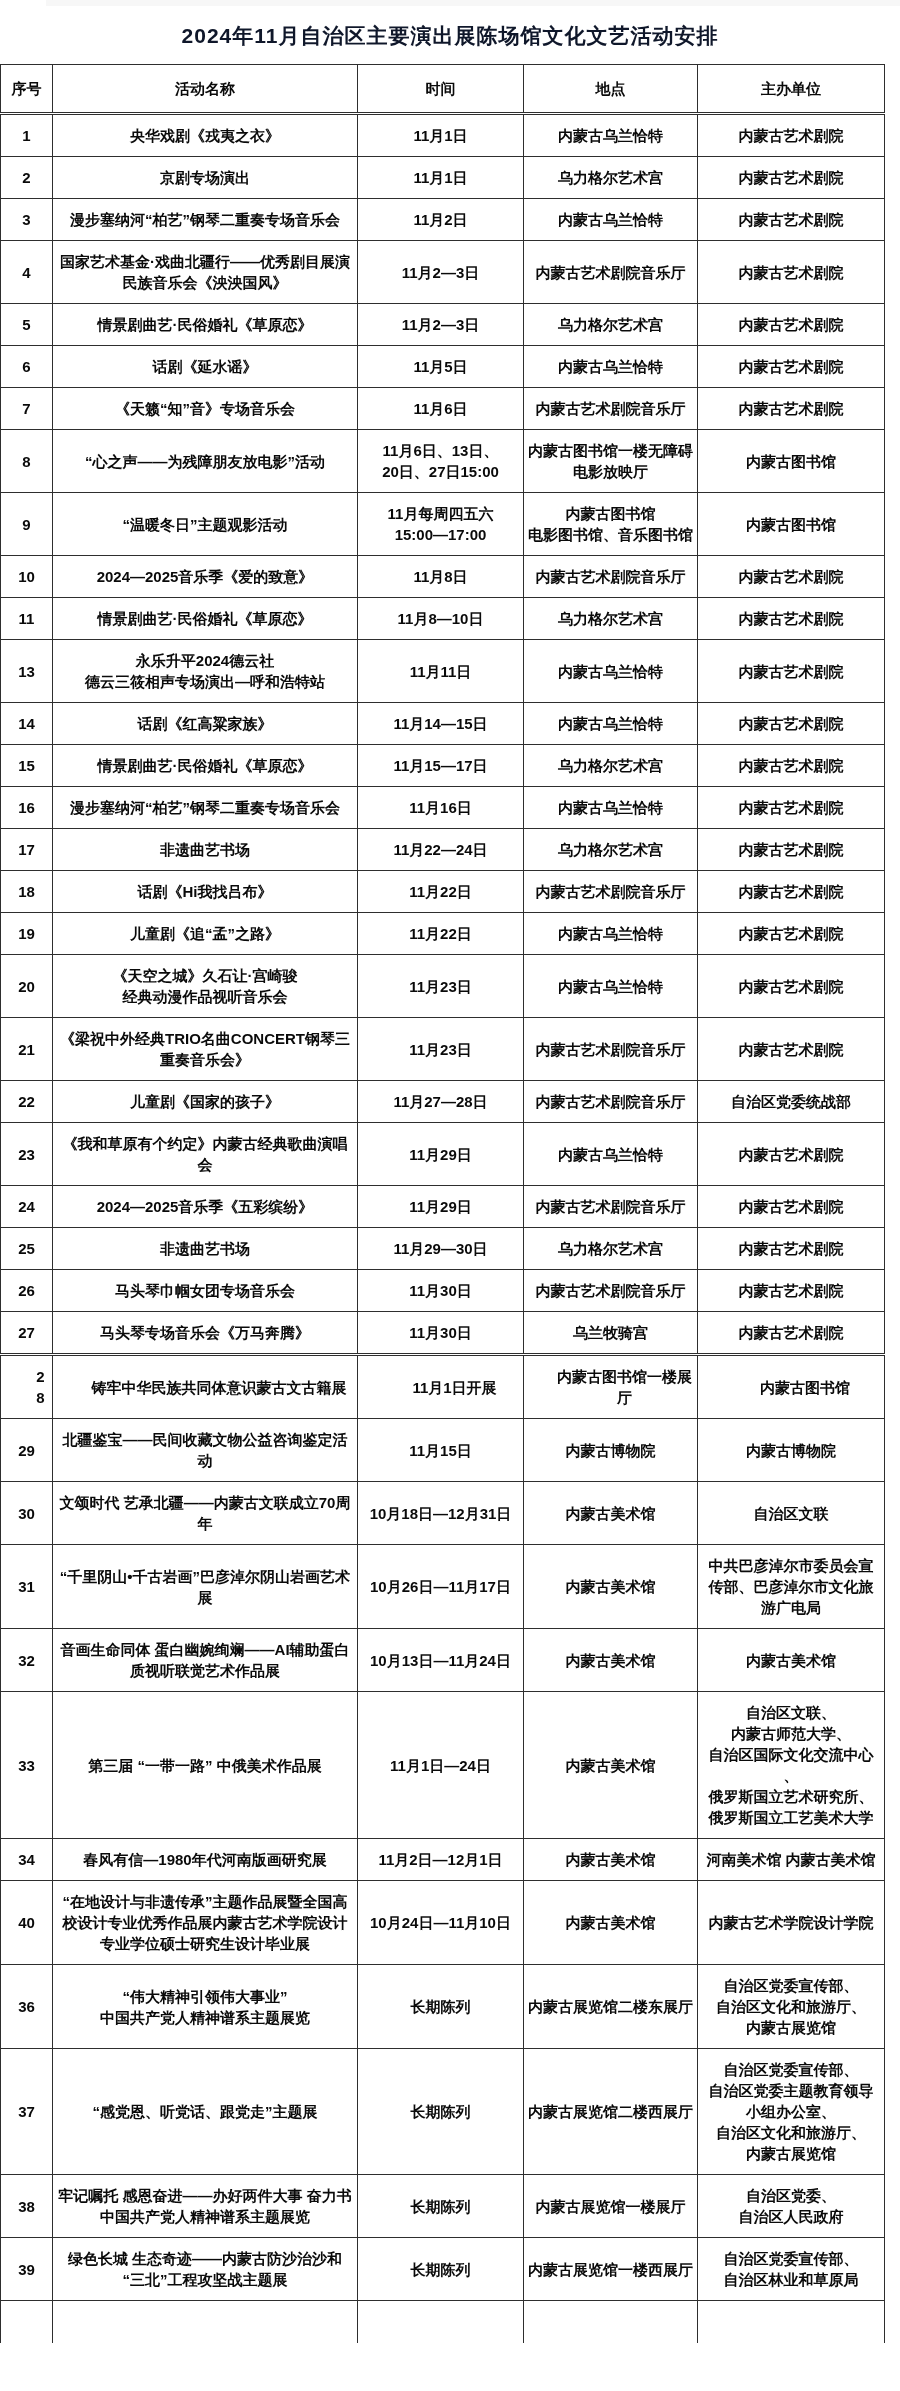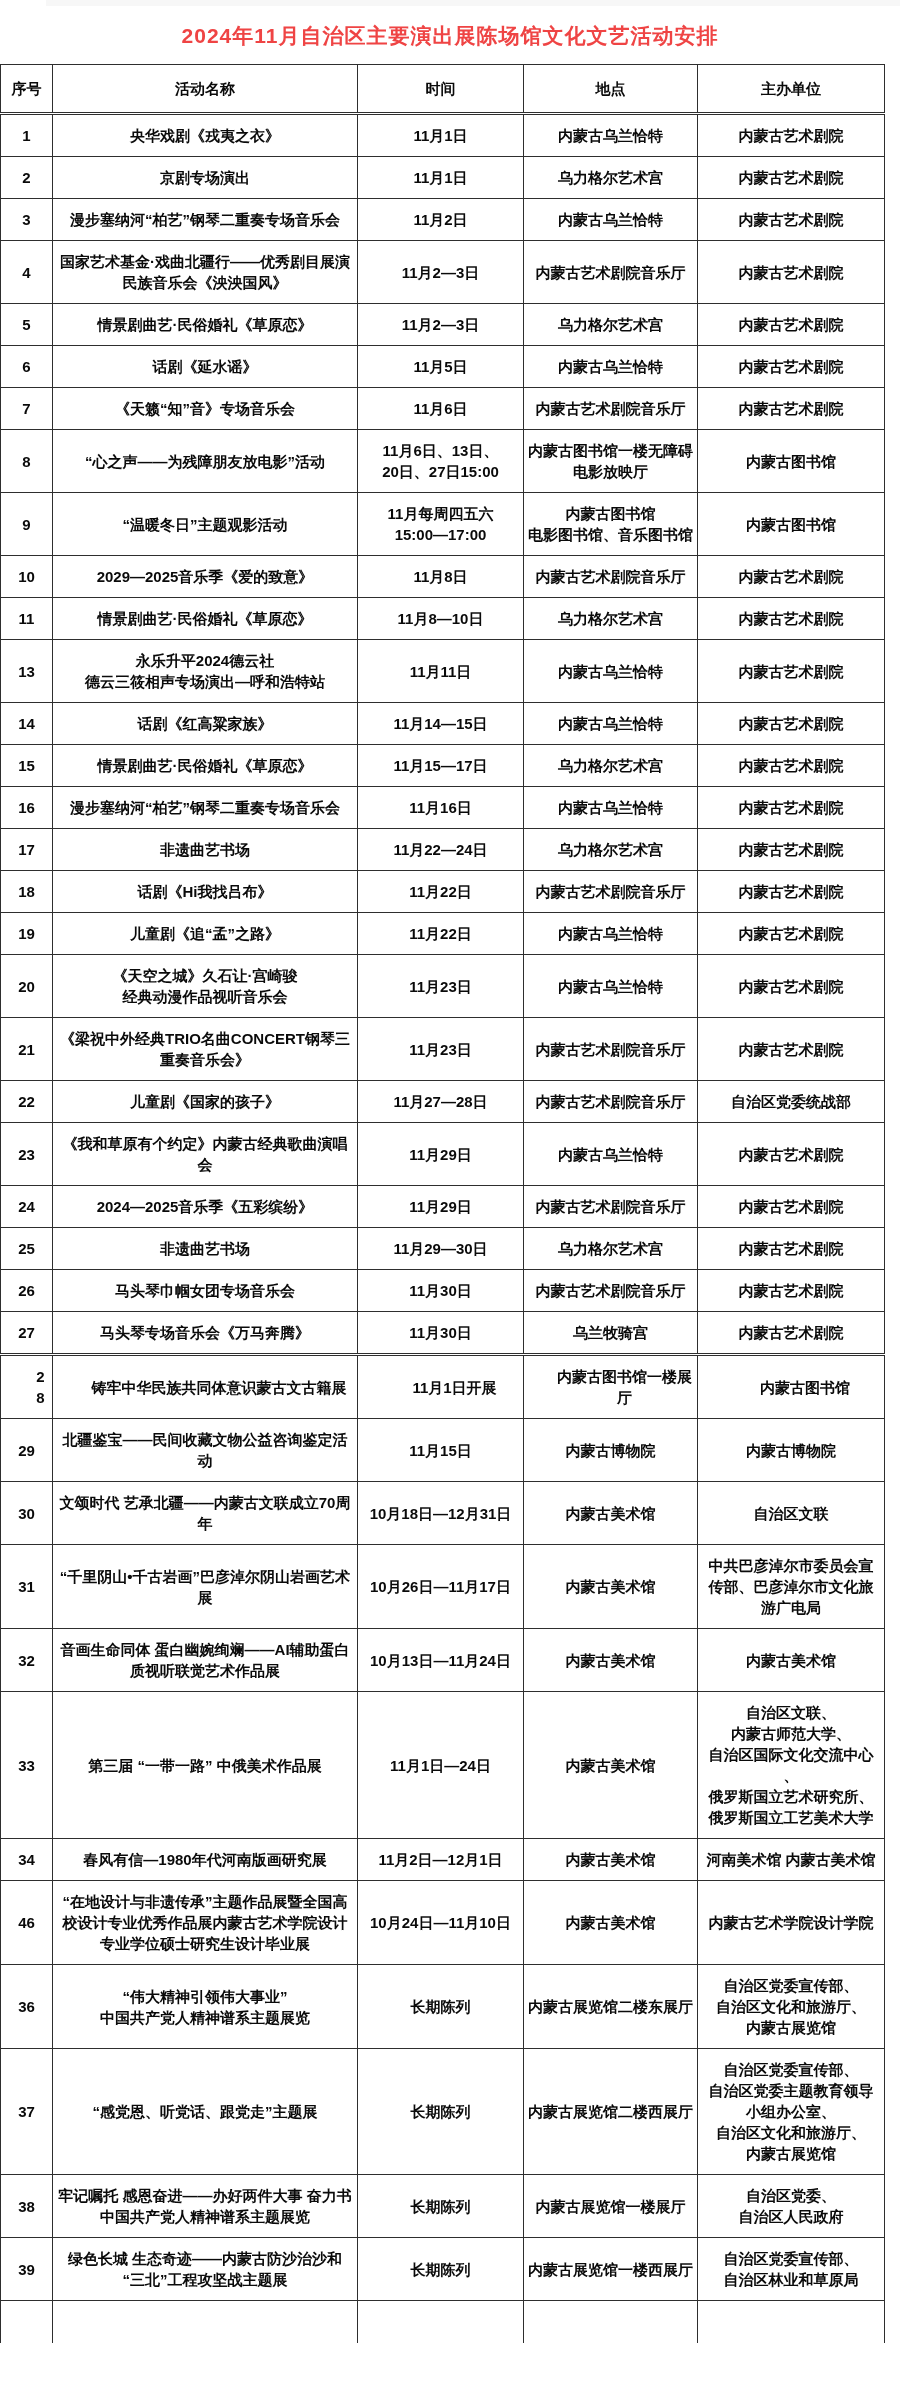--- a/index.html
+++ b/index.html
@@ -10,21 +10,21 @@
     -webkit-font-smoothing:antialiased;
   }
   .page{width:900px;background:#fff;}
   .top-strip{height:6px;background:#f7f7f7;margin-left:46px;}
   .page-title{
     text-align:center;
     font-size:21px;
     font-weight:bold;
     letter-spacing:1px;
     padding:16px 0 14px 0;
-    color:#ef4444;
+    color:#0f172a;
   }
   table.schedule{
     border-collapse:collapse;
     table-layout:fixed;
     margin-left:0;
     width:884px;
     background:#fff;
   }
   table.schedule th,
   table.schedule td{
@@ -146,21 +146,21 @@
     <td>9</td>
     <td>“温暖冬日”主题观影活动</td>
     <td>11月每周四五六
 15:00—17:00</td>
     <td>内蒙古图书馆
 电影图书馆、音乐图书馆</td>
     <td>内蒙古图书馆</td>
   </tr>
         <tr>
     <td>10</td>
-    <td>2029—2025音乐季《爱的致意》</td>
+    <td>2024—2025音乐季《爱的致意》</td>
     <td>11月8日</td>
     <td>内蒙古艺术剧院音乐厅</td>
     <td>内蒙古艺术剧院</td>
   </tr>
         <tr>
     <td>11</td>
     <td>情景剧曲艺·民俗婚礼《草原恋》</td>
     <td>11月8—10日</td>
     <td>乌力格尔艺术宫</td>
     <td>内蒙古艺术剧院</td>
@@ -328,21 +328,21 @@
 俄罗斯国立工艺美术大学</td>
   </tr>
         <tr>
     <td>34</td>
     <td>春风有信—1980年代河南版画研究展</td>
     <td>11月2日—12月1日</td>
     <td>内蒙古美术馆</td>
     <td>河南美术馆 内蒙古美术馆</td>
   </tr>
         <tr>
-    <td>46</td>
+    <td>40</td>
     <td>“在地设计与非遗传承”主题作品展暨全国高
 校设计专业优秀作品展内蒙古艺术学院设计
 专业学位硕士研究生设计毕业展</td>
     <td>10月24日—11月10日</td>
     <td>内蒙古美术馆</td>
     <td>内蒙古艺术学院设计学院</td>
   </tr>
         <tr>
     <td>36</td>
     <td>“伟大精神引领伟大事业”

